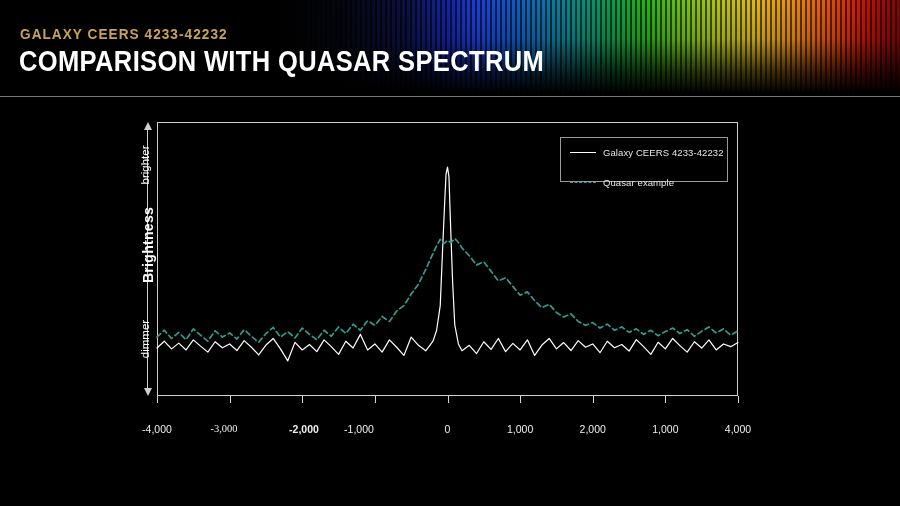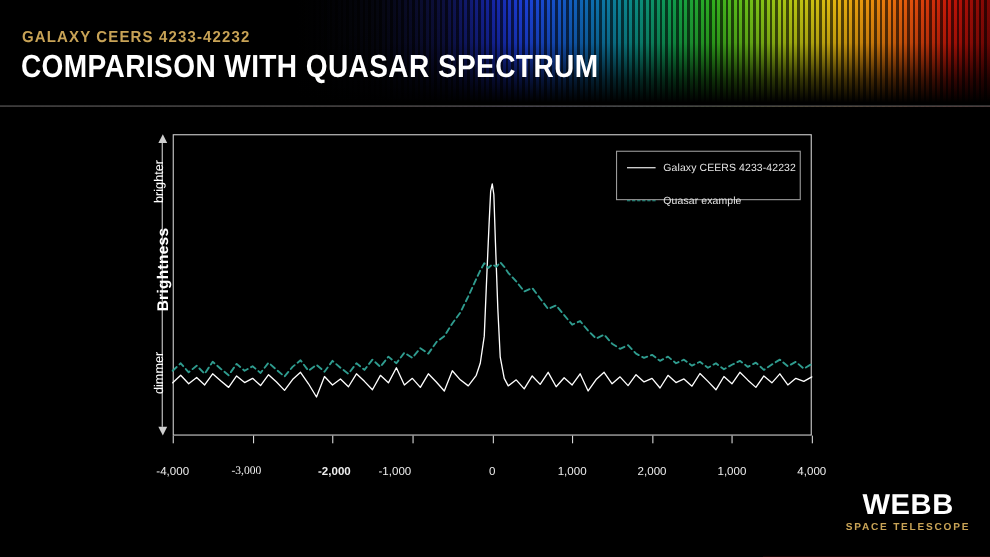--- a/index.html
+++ b/index.html
@@ -123,19 +123,15 @@
       <div class="lrow r1">
         <span class="lswatch"></span>
         <span class="ltext">Galaxy CEERS 4233-42232</span>
       </div>
       <div class="lrow r2">
         <span class="lswatch dash"></span>
         <span class="ltext">Quasar example</span>
       </div>
     </div>
 
-    <div class="webb">
-      <div class="webb-main">WEBB</div>
-      <div class="webb-sub">SPACE TELESCOPE</div>
-    </div>
 
   </div>
 </div>
 
 </body></html>

